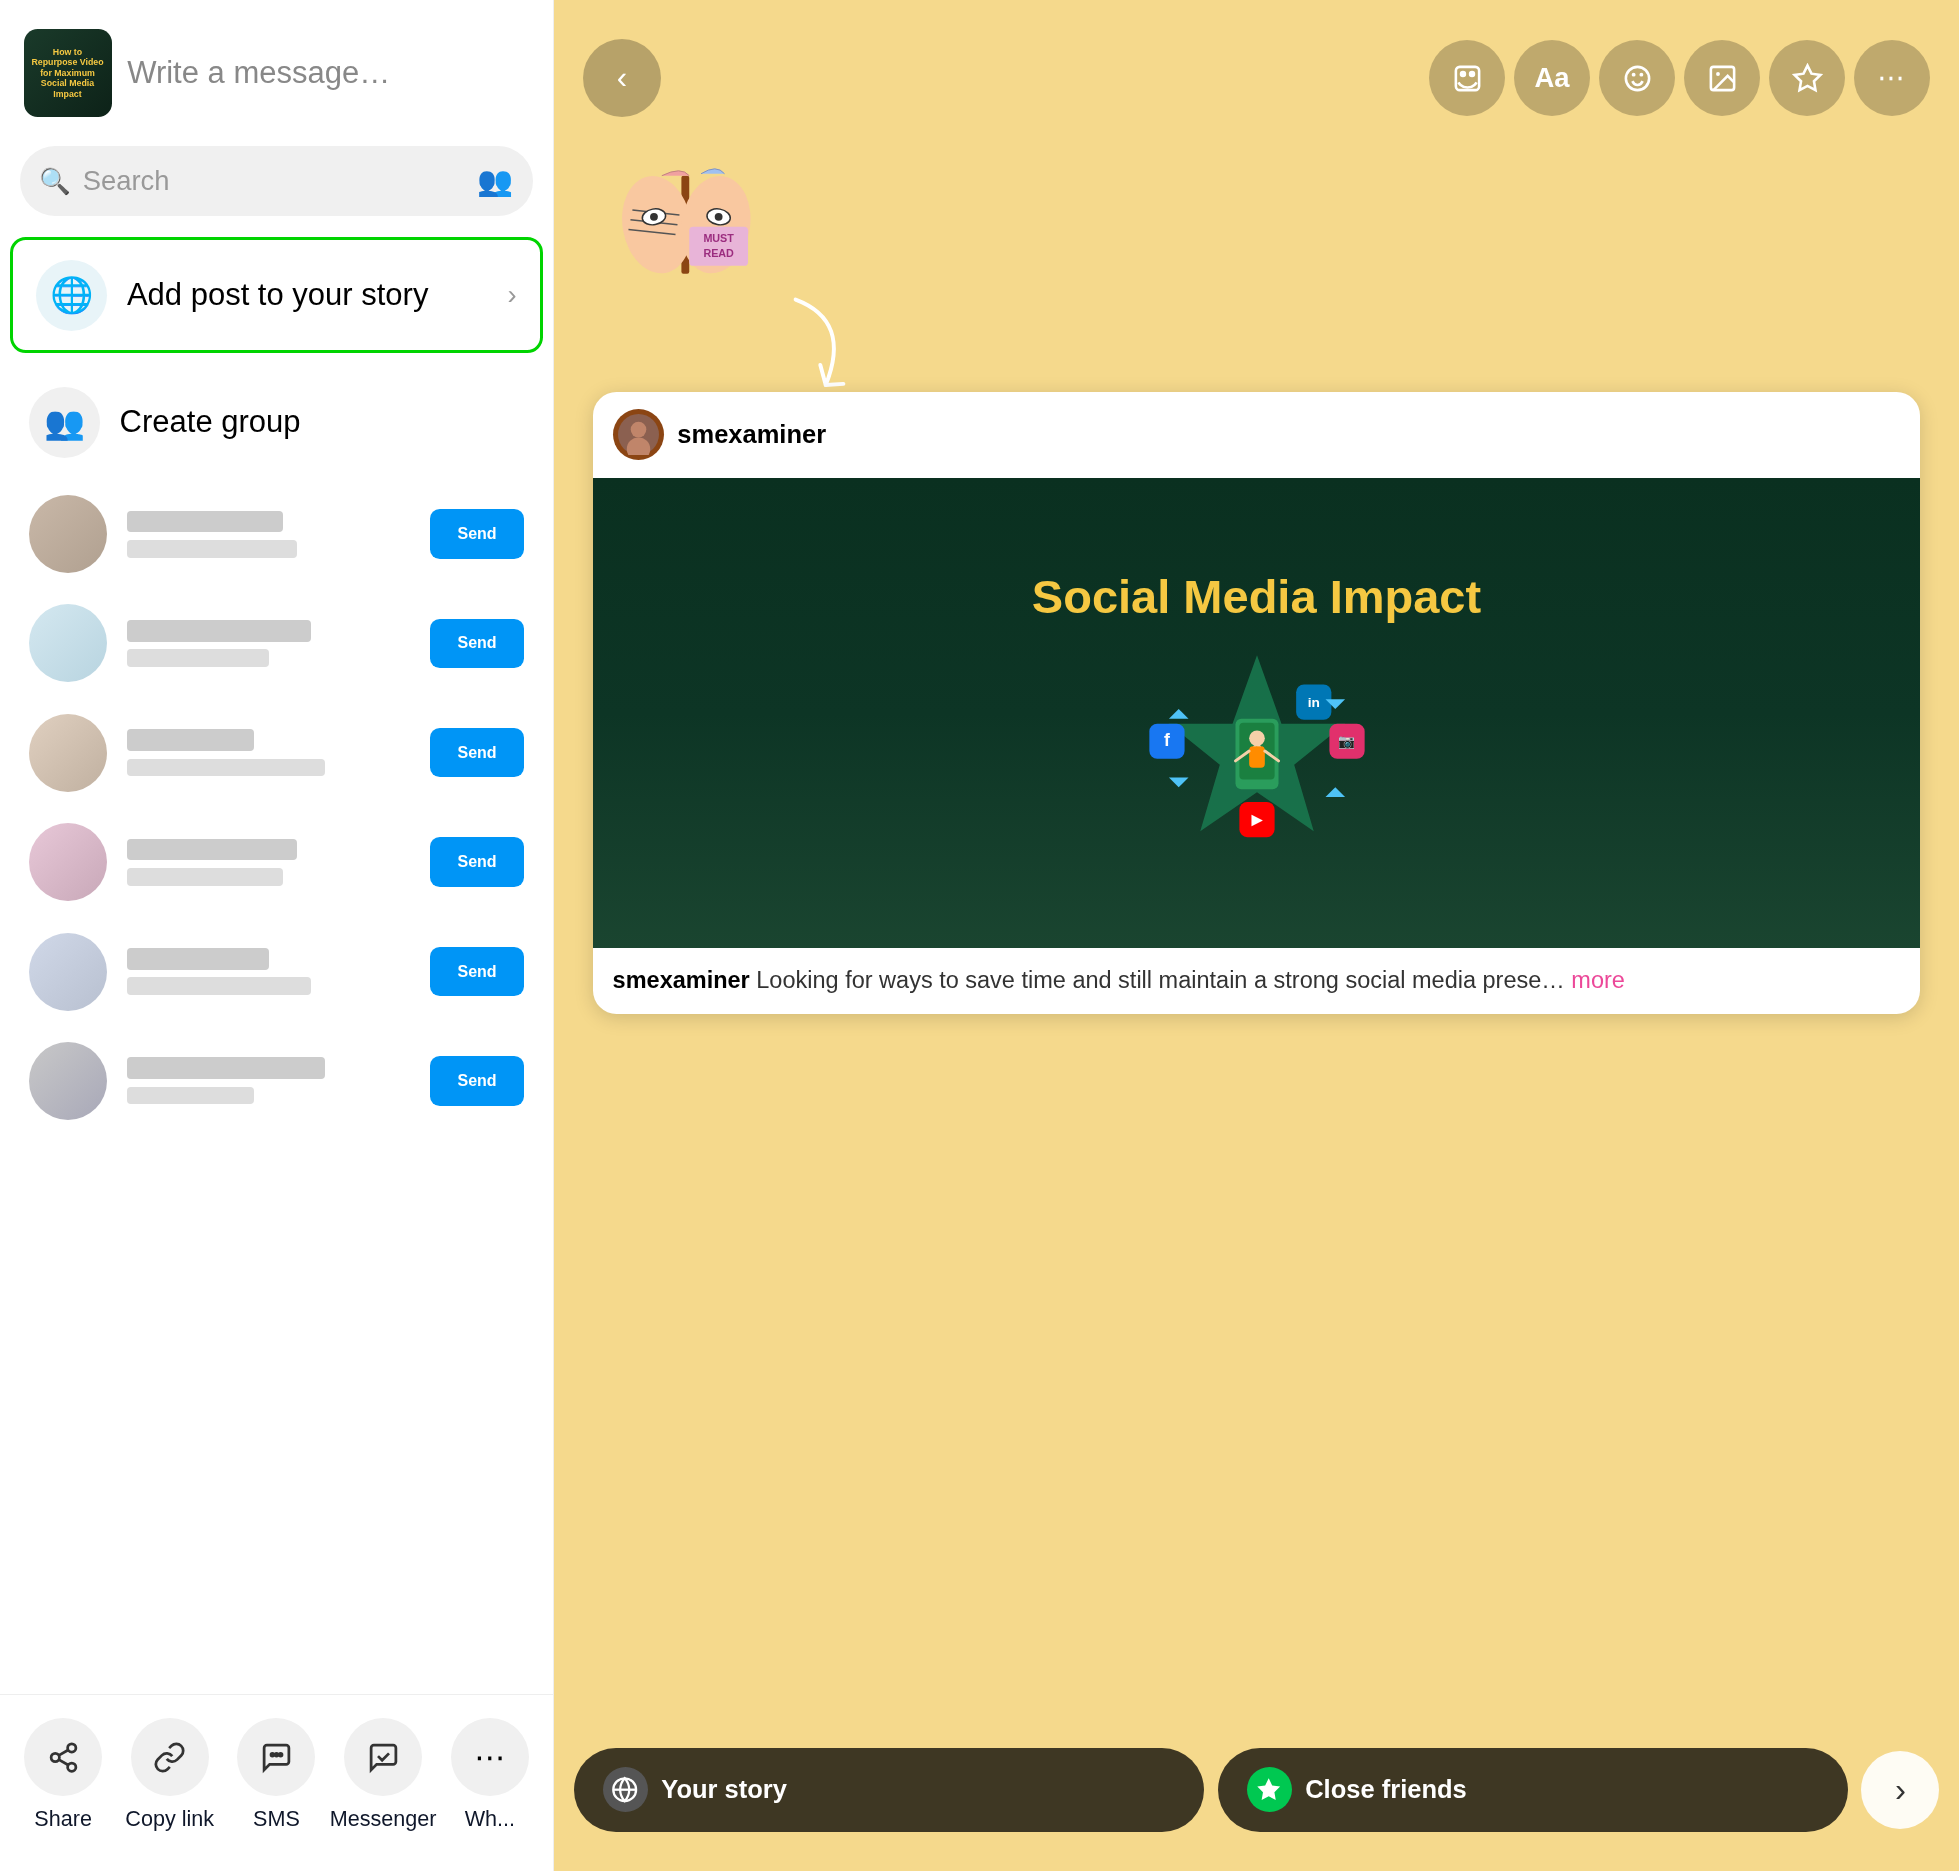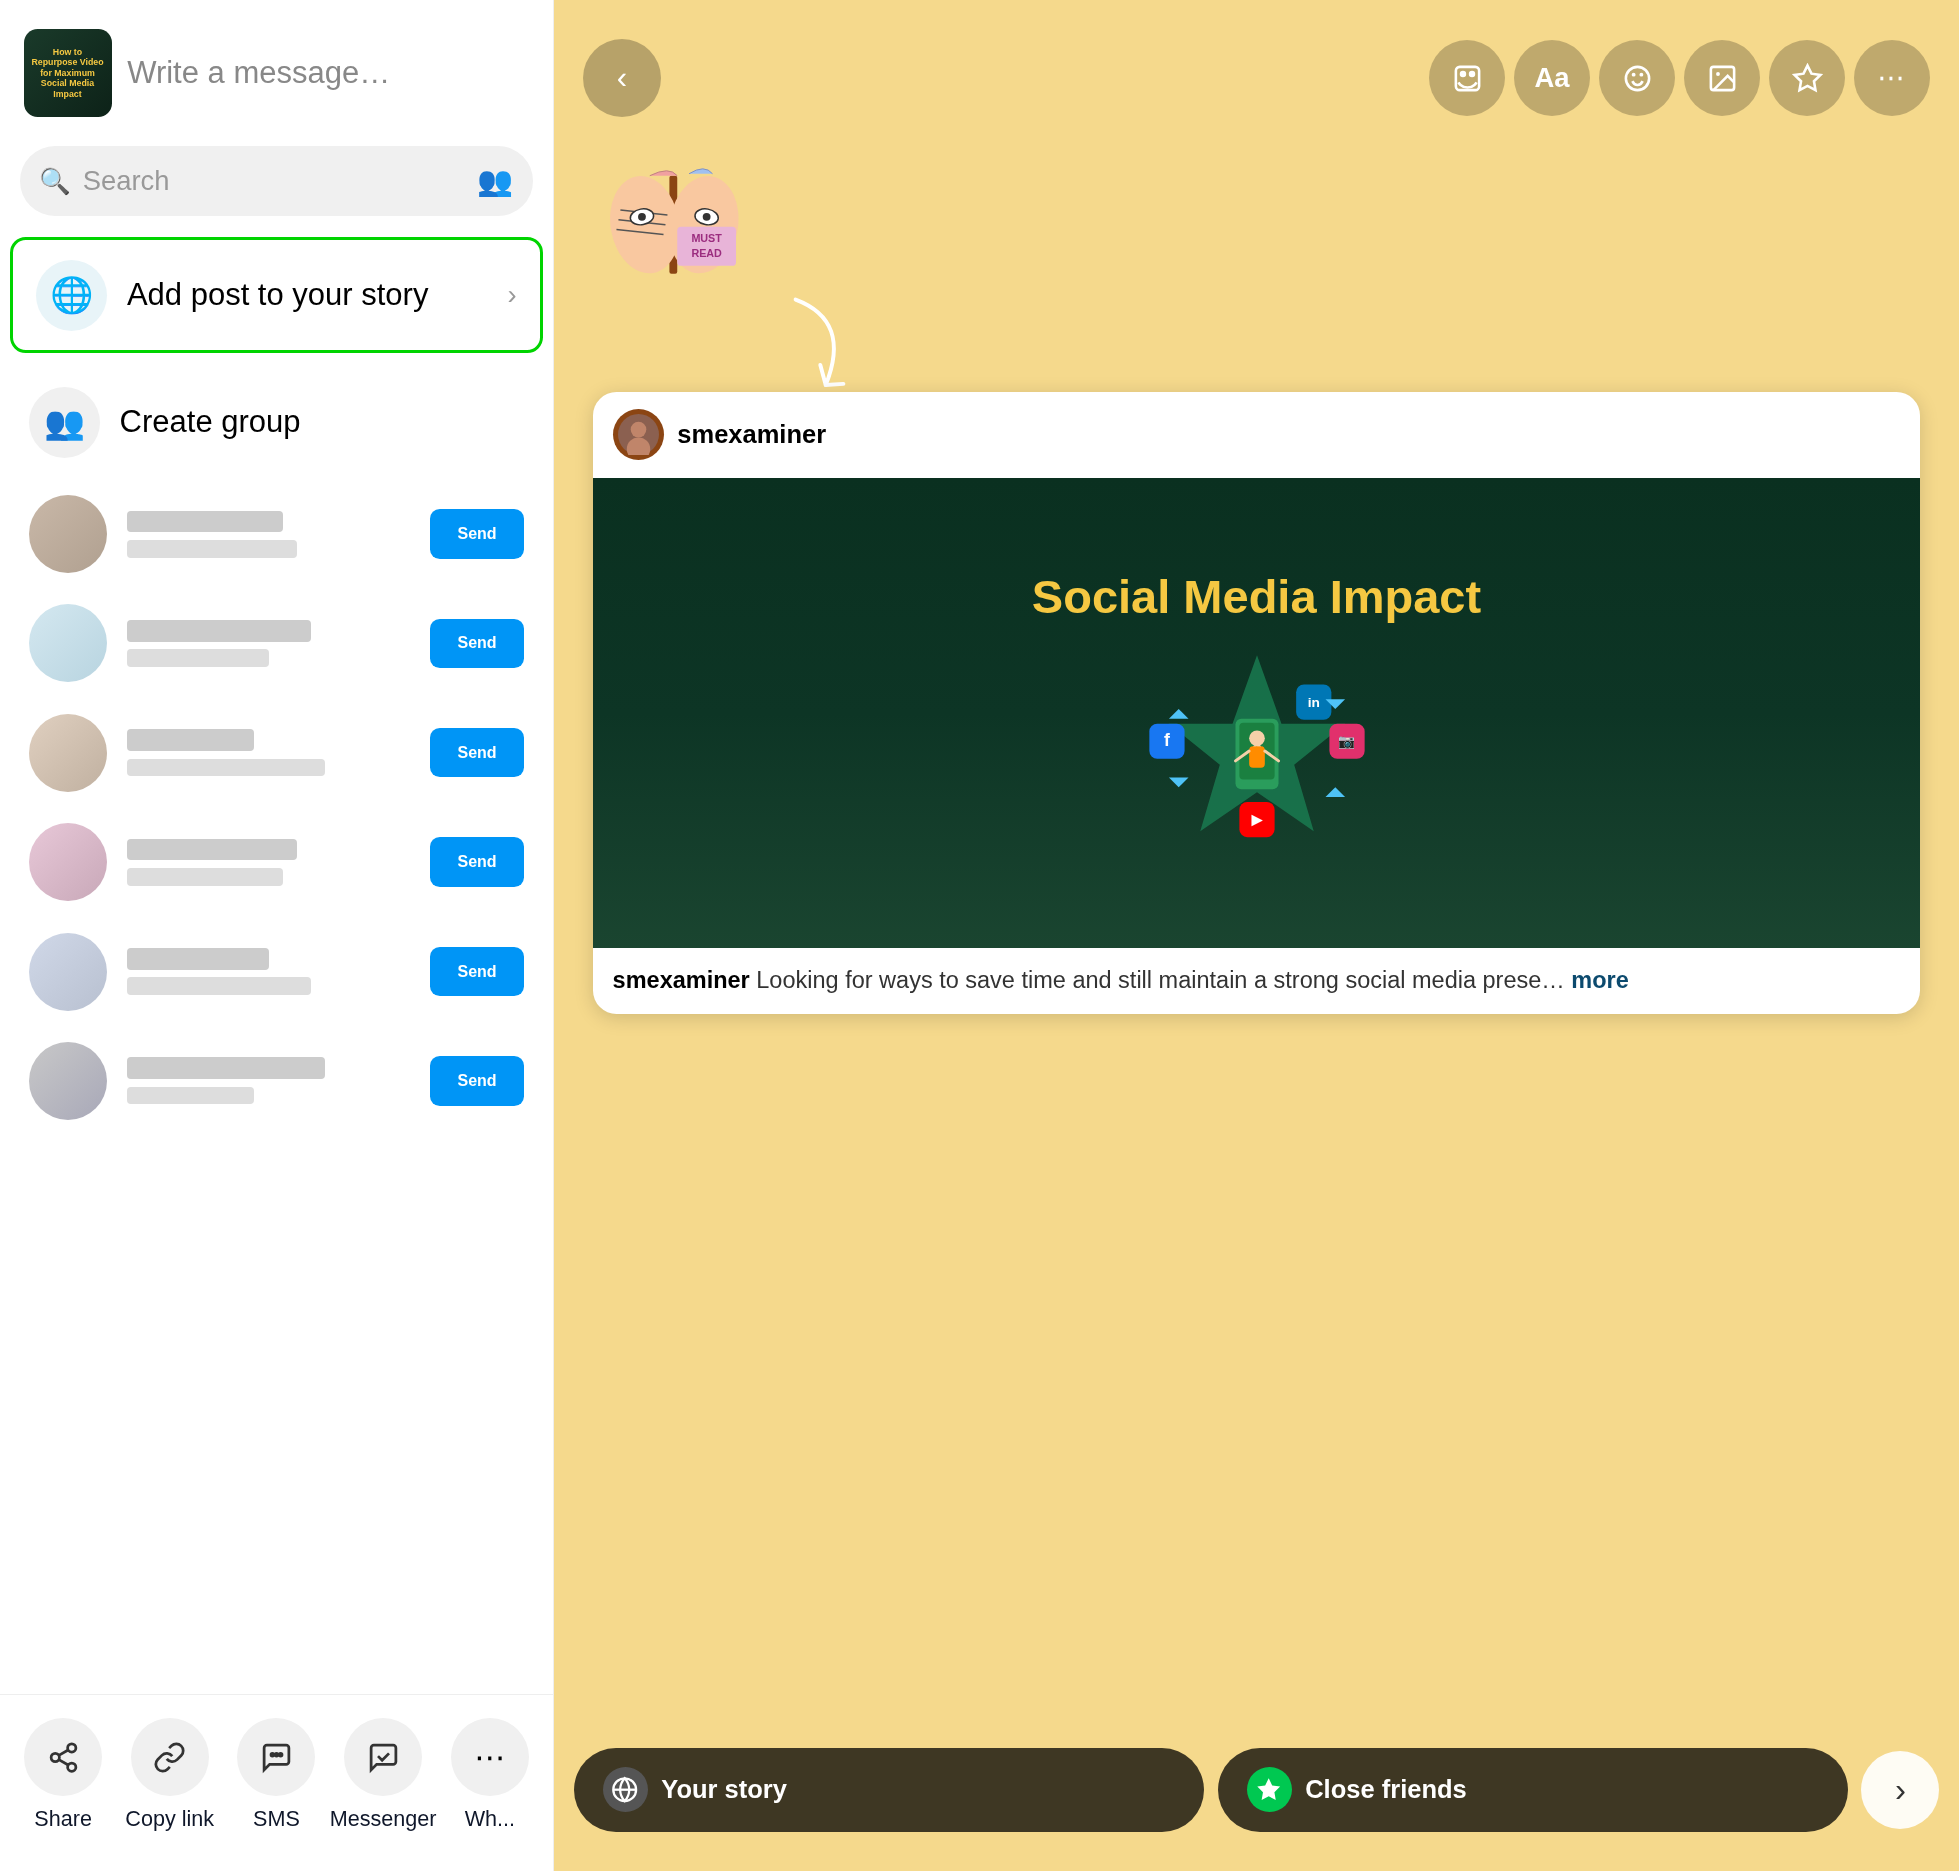--- a/index.html
+++ b/index.html
@@ -324,22 +324,21 @@
       padding: 15.7px 19.6px;
       font-size: 23.5px;
       color: #333;
       line-height: 1.5;
     }
     .post-caption strong {
       font-weight: 700;
       color: #000;
     }
     .more-link {
-      color: #0c4a6e;
-      font-weight: bold;
+      color: #ec4899;
     }
 
     
     .story-bottom-bar {
       padding: 19.6px 19.6px 39px;
       display: flex;
       align-items: center;
       gap: 13.7px;
       background: transparent;
     }
@@ -581,21 +580,21 @@
         </svg>
       </div>
       <div class="toolbar-icon-btn">
         <span style="color:#fff;font-size:27.4px;letter-spacing:2px;">⋯</span>
       </div>
     </div>
   </div>
 
   <div class="story-content">
 
-    <div style="position:absolute;top:19.6px;left:37px;">
+    <div style="position:absolute;top:19.6px;left:49px;">
       <div style="position:relative;width:196px;height:157px;">
         
         <svg width="196" height="157" viewBox="0 0 200 160">
 
           <rect x="80" y="20" width="8" height="100" fill="#8b4513" rx="2"></rect>
 
           <ellipse cx="55" cy="70" rx="35" ry="50" fill="#f9c8a0" transform="rotate(-10 55 70)"></ellipse>
           <line x1="30" y1="55" x2="78" y2="60" stroke="#555" stroke-width="1.5"></line>
           <line x1="28" y1="65" x2="76" y2="70" stroke="#555" stroke-width="1.5"></line>
           <line x1="26" y1="75" x2="74" y2="80" stroke="#555" stroke-width="1.5"></line>

